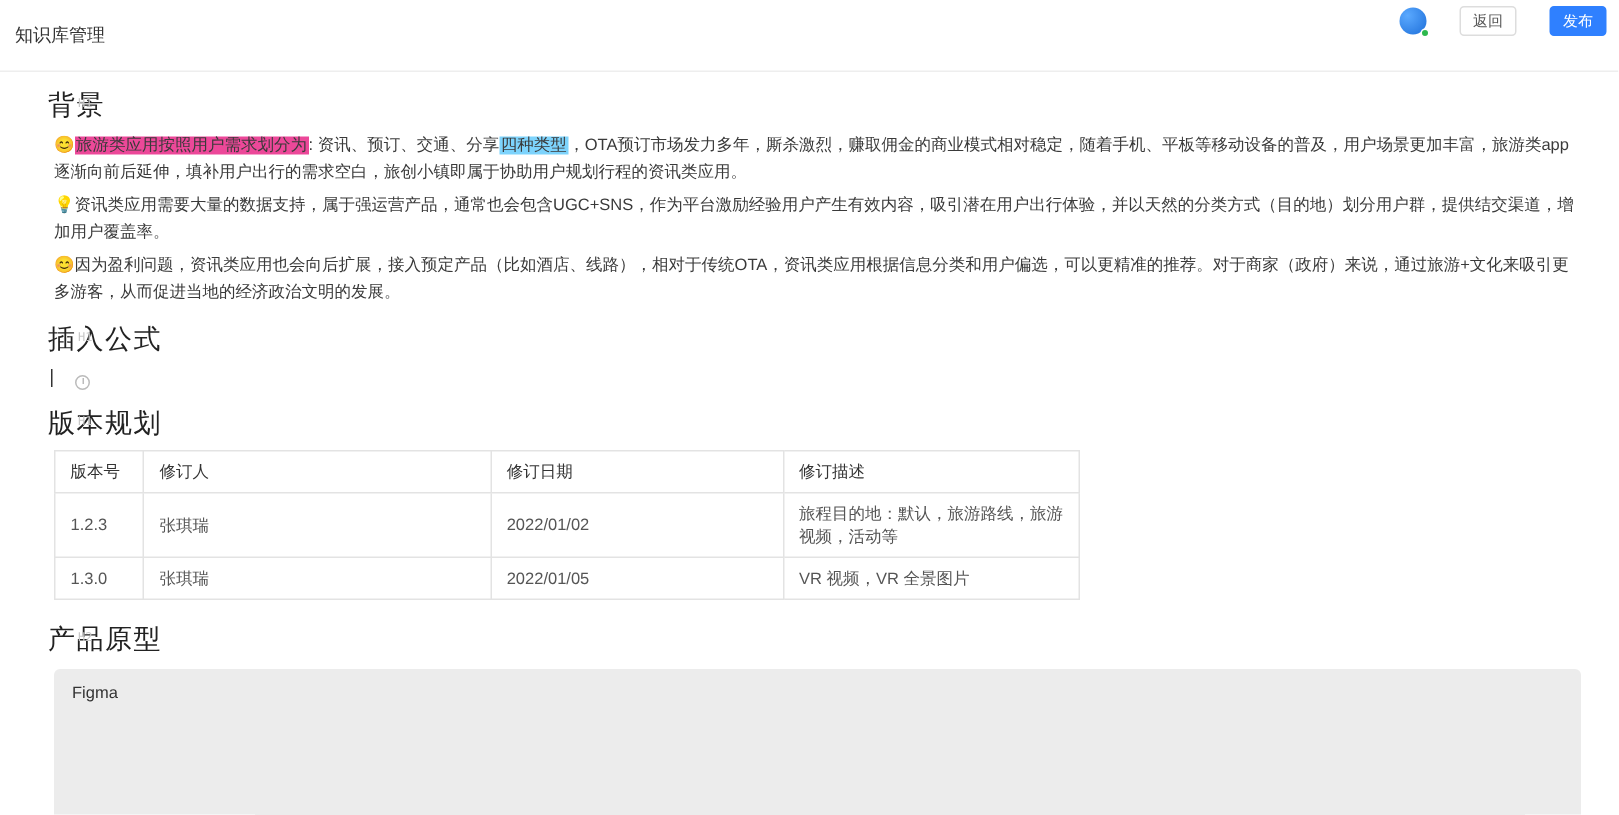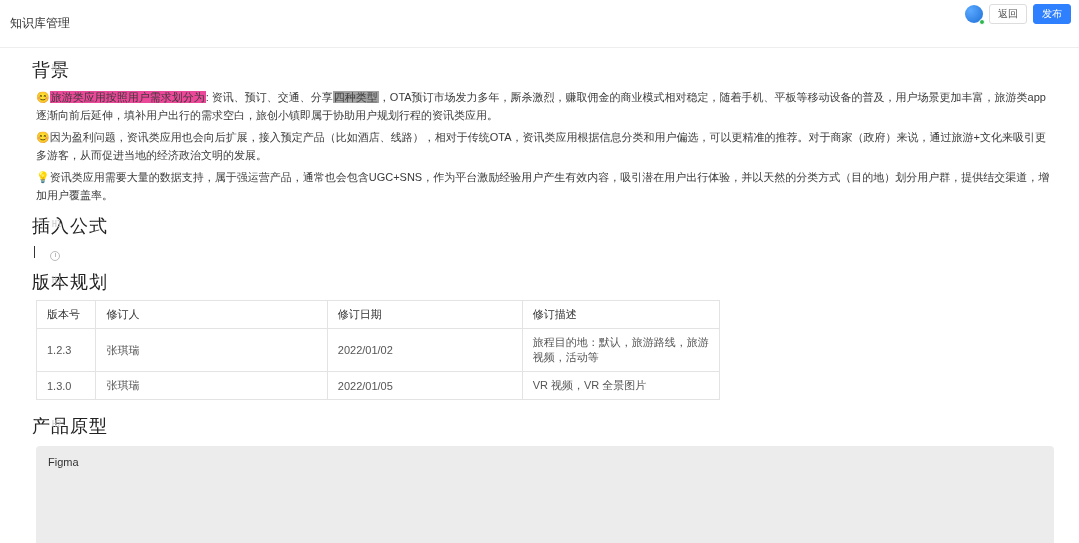--- a/index.html
+++ b/index.html
@@ -3,36 +3,36 @@
 <meta charset="utf-8">
 <style>
   * { box-sizing: border-box; margin: 0; padding: 0; }
   html, body { width: 1079px; height: 543px; font-family: -apple-system, "PingFang SC", "Microsoft YaHei", sans-serif; color: #333; background: #fff; overflow: hidden; }
   .topbar { display: flex; align-items: center; height: 48px; padding: 0 10px; border-bottom: 1px solid #eee; position: relative; }
   .topbar-title { font-size: 12px; color: #333; }
   .topbar-right { position: absolute; right: 8px; top: 4px; display: flex; align-items: center; gap: 6px; }
   .avatar-wrap { position: relative; width: 18px; height: 18px; }
   .avatar { width: 18px; height: 18px; border-radius: 50%; background: radial-gradient(circle at 30% 30%, #5aa9ff, #1e6fd9); }
   .avatar-dot { position: absolute; right: -2px; bottom: -2px; width: 6px; height: 6px; border-radius: 50%; background: #2db84d; border: 1px solid #fff; }
-  .btn { font-size: 10px; padding: 2px 8px; border-radius: 3px; cursor: pointer; border: 1px solid #ddd; background: #fff; color: #555; }
+  .btn { font-size: 10px; padding: 2px 8px; border-radius: 3px; cursor: pointer; border: 1px solid #ddd; background: #fff; color: #555; margin-left: 16px; }
   .btn.primary { border-color: #2f80ff; background: #2f80ff; color: #fff; }
 
   .doc { position: relative; padding-left: 36px; padding-right: 25px; padding-top: 4px; height: calc(543px - 32px); overflow: hidden; }
 
   .gutter-h { position: absolute; left: 16px; font-size: 8px; color: #c8c8c8; font-family: monospace; }
   .gutter-toggle { position: absolute; left: 16px; font-size: 8px; color: #999; }
   .gutter-toggle svg { width: 8px; height: 8px; }
 
   h1.sec { font-size: 18px; font-weight: 500; color: #222; margin: 2px 0 6px -4px; letter-spacing: 1px; }
   h1.sec-lg { font-size: 18px; }
 
   .para { font-size: 11px; line-height: 18px; color: #3a3a3a; margin-bottom: 4px; }
   .para .emoji { font-size: 11px; }
   .hl-green { background: #ec4899; padding: 0 1px; }
-  .hl-purple { background: #a3a3a3; padding: 0 1px; }
+  .hl-purple { background: #7dd3fc; padding: 0 1px; }
 
   .sec-wrap { position: relative; margin-top: 10px; }
   .sec-wrap.tight { margin-top: 6px; }
 
   .clock-glyph { display: inline-block; width: 10px; height: 10px; border: 1px solid #bbb; border-radius: 50%; position: relative; }
   .clock-glyph:after { content: ""; position: absolute; left: 4px; top: 1px; width: 1px; height: 4px; background: #bbb; }
   .clock-line { position: absolute; left: 14px; }
 
   table.vt { border-collapse: collapse; width: 684px; margin-top: 6px; font-size: 11px; }
   table.vt th, table.vt td { border: 1px solid #e3e3e3; padding: 6px 10px; text-align: left; color: #555; font-weight: 400; }
@@ -63,22 +63,22 @@
 <div class="doc">
 
   <div class="sec-wrap tight">
     <span class="gutter-h" style="top:6px">H1</span>
     <h1 class="sec sec-lg">背景</h1>
   </div>
 
   <p class="para">
     <span class="emoji">😊</span><span class="hl-green">旅游类应用按照用户需求划分为</span><span>: 资讯、预订、交通、分享</span><span class="hl-purple">四种类型</span><span>，OTA预订市场发力多年，厮杀激烈，赚取佣金的商业模式相对稳定，随着手机、平板等移动设备的普及，用户场景更加丰富，旅游类app逐渐向前后延伸，填补用户出行的需求空白，旅创小镇即属于协助用户规划行程的资讯类应用。</span>
   </p>
+  <p class="para">💡资讯类应用需要大量的数据支持，属于强运营产品，通常也会包含UGC+SNS，作为平台激励经验用户产生有效内容，吸引潜在用户出行体验，并以天然的分类方式（目的地）划分用户群，提供结交渠道，增加用户覆盖率。</p>
   <p class="para">😊因为盈利问题，资讯类应用也会向后扩展，接入预定产品（比如酒店、线路），相对于传统OTA，资讯类应用根据信息分类和用户偏选，可以更精准的推荐。对于商家（政府）来说，通过旅游+文化来吸引更多游客，从而促进当地的经济政治文明的发展。</p>
-  <p class="para">💡资讯类应用需要大量的数据支持，属于强运营产品，通常也会包含UGC+SNS，作为平台激励经验用户产生有效内容，吸引潜在用户出行体验，并以天然的分类方式（目的地）划分用户群，提供结交渠道，增加用户覆盖率。</p>
 
 
 
   <div class="sec-wrap">
     <span class="gutter-h" style="top:6px">H1</span>
     <h1 class="sec">插入公式</h1>
   </div>
 
   <div class="sec-wrap tight" style="height:16px">
     <span class="clock-line" style="top:3px">

